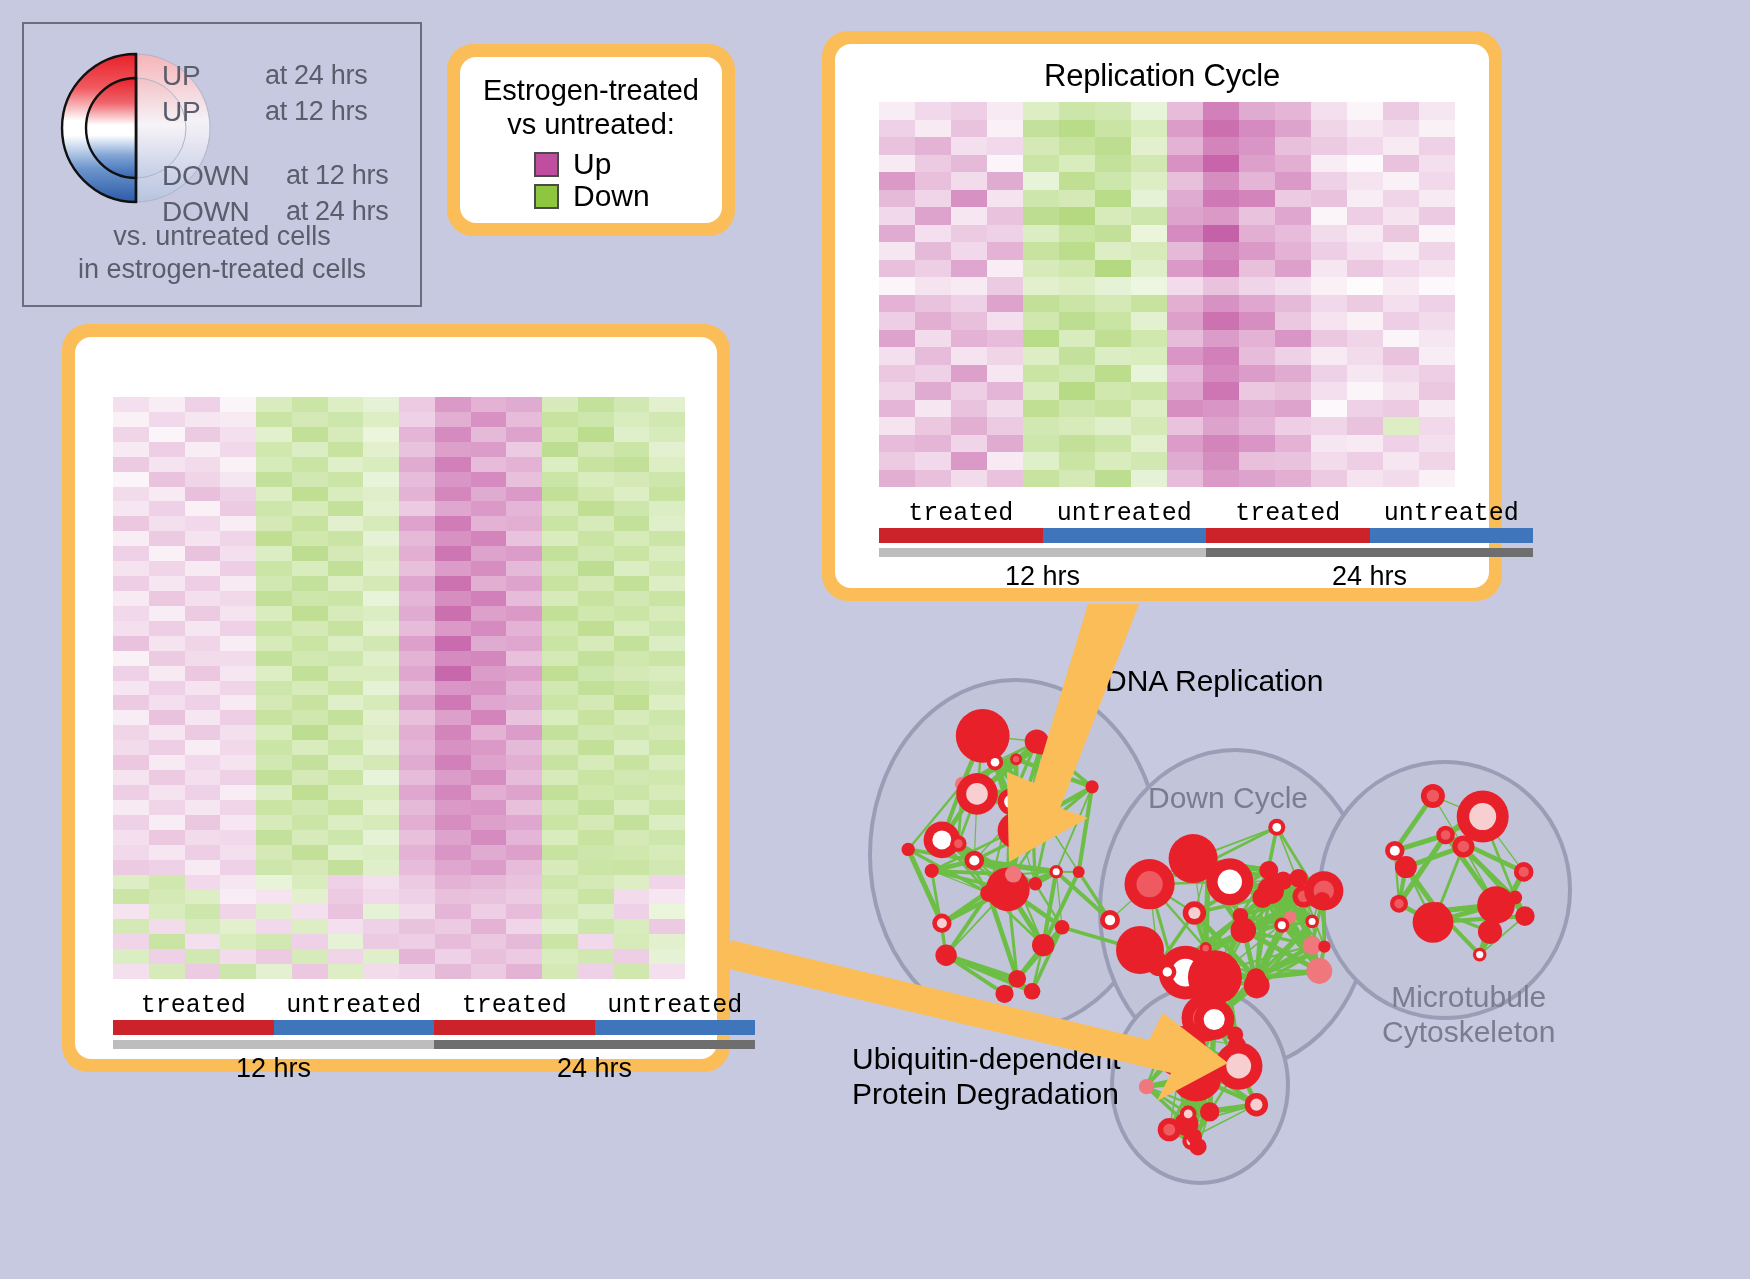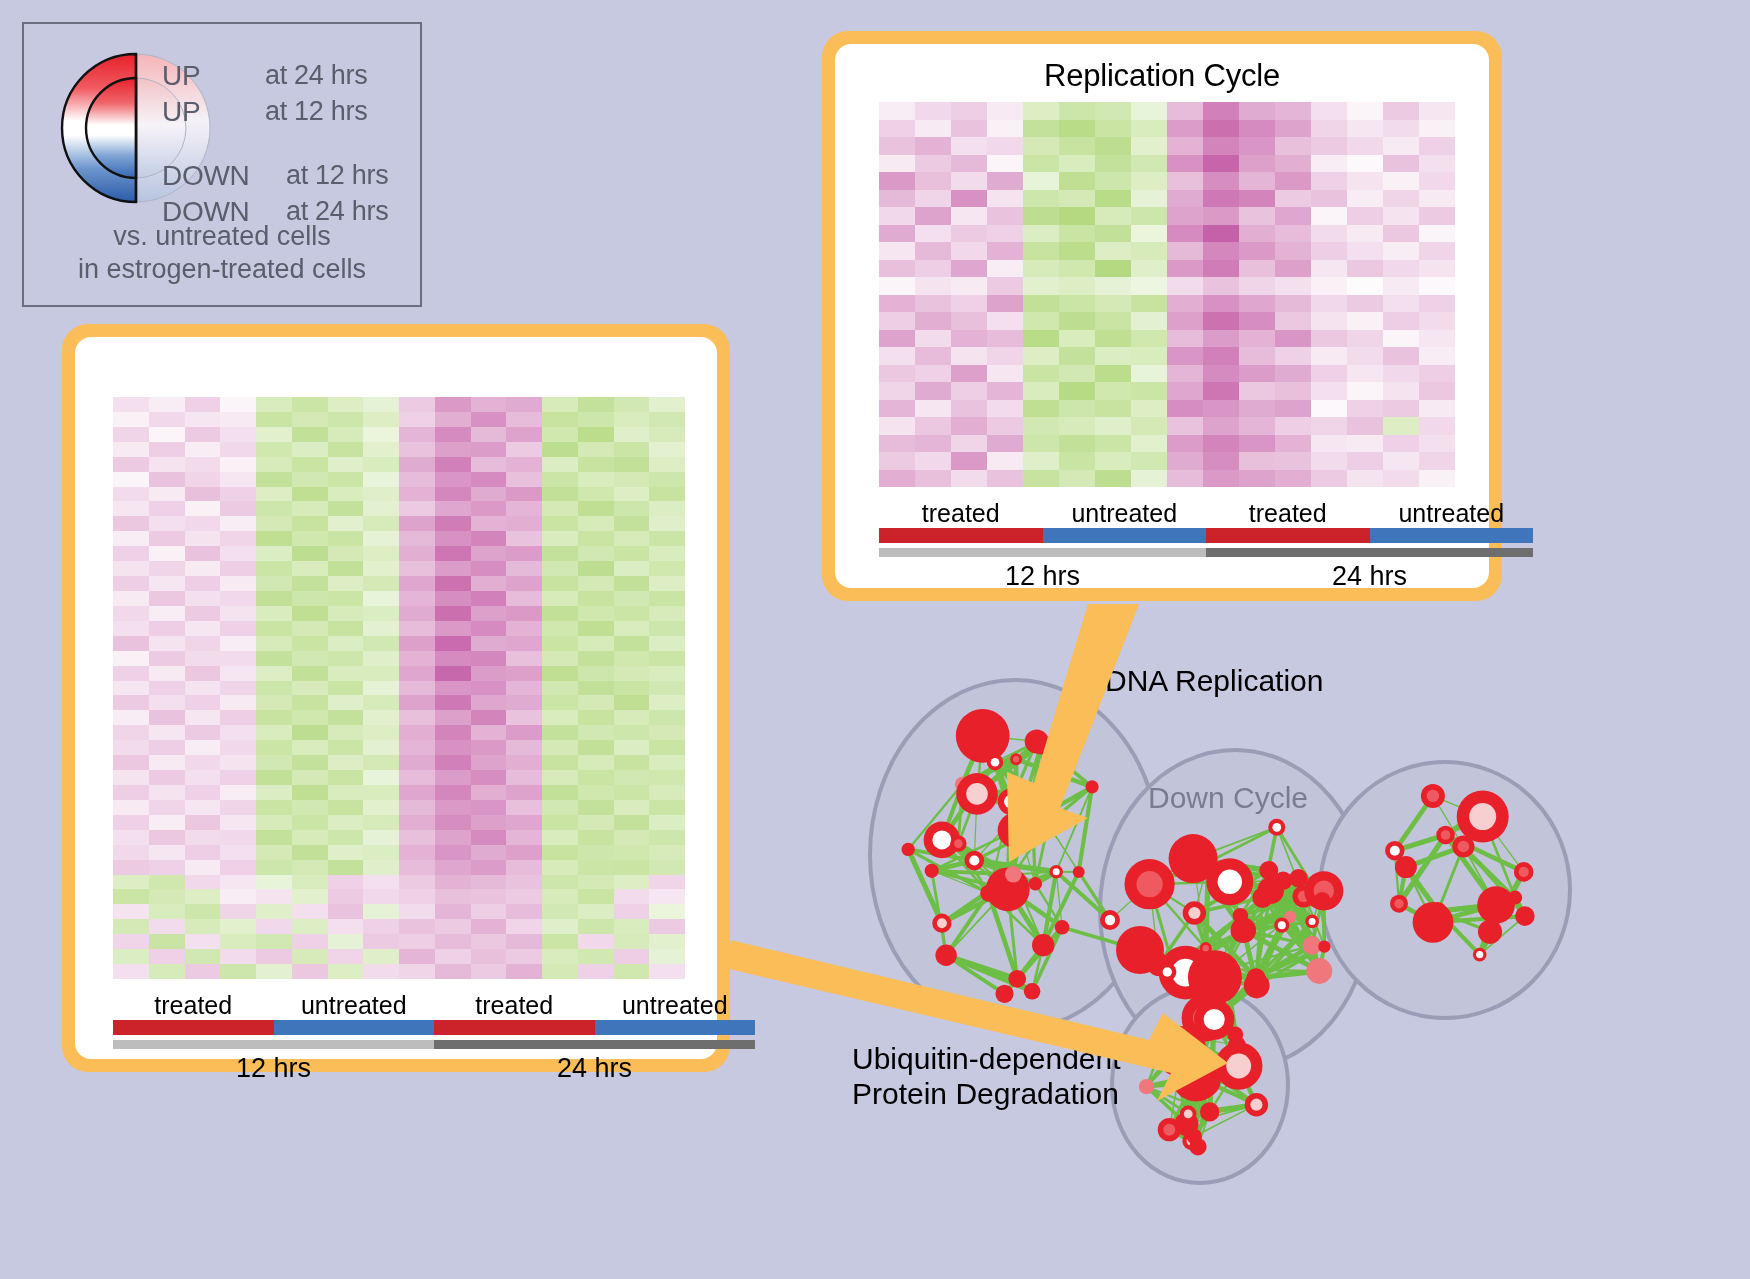--- a/index.html
+++ b/index.html
@@ -62,21 +62,21 @@
   .panel-title{
     text-align:center;font-size:31px;color:#000;
     padding-top:14px;letter-spacing:-.2px;
   }
   .hm-wrap{position:absolute;left:0;right:0;}
   .heatmap{display:grid;width:100%;height:100%;}
   .hm-cell{width:100%;height:100%;}
 
   
   .ann{position:absolute;left:0;width:100%;}
-  .ann-labels{display:grid;grid-template-columns:repeat(4,1fr);}
+  .ann-labels{display:grid;grid-template-columns:repeat(4,1fr);font-family:Liberation Mono, monospace;}
   .ann-labels span{text-align:center;font-size:25px;color:#000;}
   .bar-treat{display:grid;grid-template-columns:repeat(4,1fr);height:15px;}
   .bar-time{display:grid;grid-template-columns:repeat(2,1fr);height:9px;margin-top:5px;}
   .time-labels{display:grid;grid-template-columns:repeat(2,1fr);margin-top:4px;}
   .time-labels span{text-align:center;font-size:27px;color:#000;}
 
   
   #network{position:absolute;left:790px;top:620px;width:960px;height:659px;}
   .net-label{position:absolute;font-size:30px;white-space:pre-line;line-height:1.16;}
   #lbl-dna{left:1105px;top:664px;color:#000;}
@@ -146,20 +146,38 @@
 
     <div class="key-row key-updown" style="left:138px;top:172px;">DOWN</div>
     <div class="key-row" style="left:262px;top:172px;">at 24 hrs</div>
 
     <div id="key-foot">
       <div>vs. untreated cells</div>
       <div>in estrogen-treated cells</div>
     </div>
   </div>
 
+  <div class="panel" id="legend-panel">
+    <div class="panel-inner">
+      <div class="legend-title">
+        <div>Estrogen-treated</div>
+        <div>vs untreated:</div>
+      </div>
+      <div class="legend-items">
+        <div class="legend-item">
+          <span class="swatch" id="sw-up" style="background: rgb(191, 79, 158);"></span>
+          <span class="legend-label">Up</span>
+        </div>
+        <div class="legend-item">
+          <span class="swatch" id="sw-down" style="background: rgb(142, 198, 63);"></span>
+          <span class="legend-label">Down</span>
+        </div>
+      </div>
+    </div>
+  </div>
 
   <div class="panel" id="panel-replication">
     <div class="panel-inner">
       <div class="panel-title">Replication Cycle</div>
       <div class="hm-wrap" id="hm-rep-wrap" style="top:58px;left:44px;right:34px;height:385px;">
         <div class="heatmap" id="hm-rep" style="grid-template-columns: repeat(16, 1fr); grid-template-rows: repeat(22, 1fr);">
             <div class="hm-cell" style="background:rgb(249,237,245)"></div>
             <div class="hm-cell" style="background:rgb(241,216,234)"></div>
             <div class="hm-cell" style="background:rgb(237,206,228)"></div>
             <div class="hm-cell" style="background:rgb(247,234,243)"></div>
@@ -1745,20 +1763,22 @@
         <circle cx="404.3" cy="516.5" r="7.7" fill="#e8202a"></circle>
         <circle cx="356.5" cy="466.7" r="7.6" fill="#f0777c"></circle>
         <circle cx="350.0" cy="330.0" r="24.0" fill="#e8202a"></circle>
         <circle cx="320.0" cy="300.0" r="10.0" fill="#e8202a"></circle>
         <circle cx="320.0" cy="300.0" r="5.2" fill="#ffffff"></circle>
       </g>
   </svg>
 
   <div class="net-label" id="lbl-dna">DNA Replication</div>
   <div class="net-label" id="lbl-cellcycle">Down Cycle</div>
+  <div class="net-label" id="lbl-microtubule">Microtubule
+Cytoskeleton</div>
   <div class="net-label" id="lbl-ubiquitin">Ubiquitin-dependent
 Protein Degradation</div>
 
   <svg id="arrows" viewBox="0 0 1750 1279">
     <path d="M1088 604 L1139 604 L1060 808 L1088 818 L1009 862 L1007 772 L1034 783 Z" fill="#fbbd57"></path>
     <path d="M731 940 L1149 1040 L1163 1013 L1228 1063 L1157 1101 L1171 1073 L725 968 Z" fill="#fbbd57"></path>
   </svg>
 
 </div>
 

